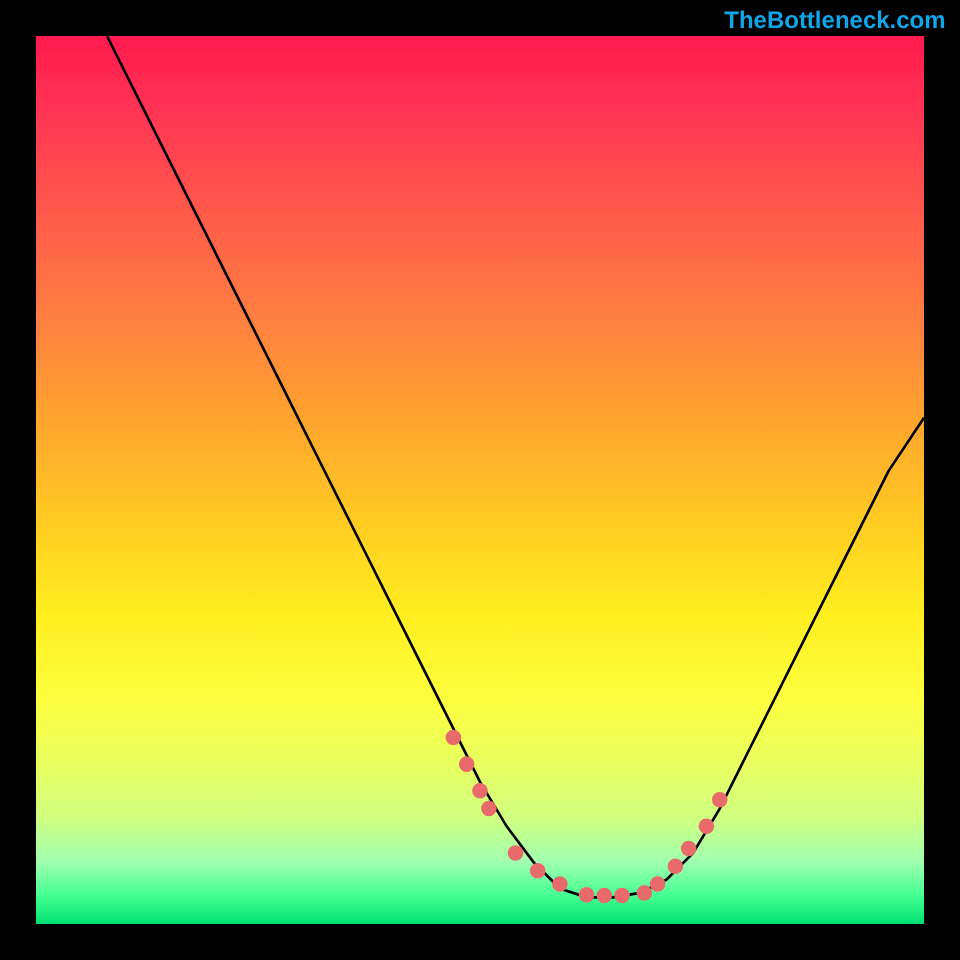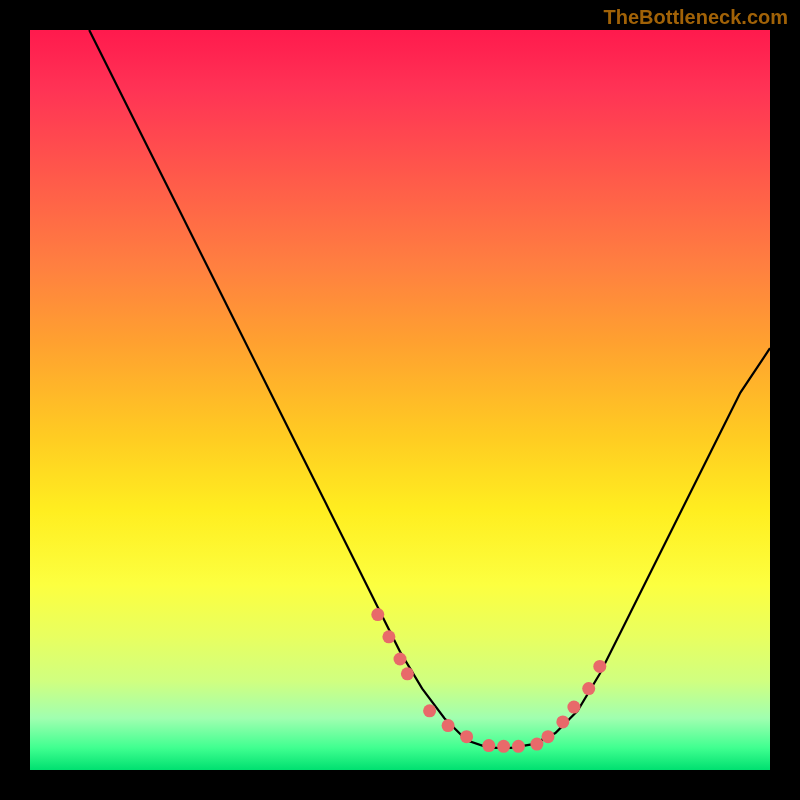--- a/index.html
+++ b/index.html
@@ -7,21 +7,21 @@
     width: 800px;
     height: 800px;
     background: #000;
     position: relative;
     font-family: Arial, sans-serif;
   }
   .watermark {
     position: absolute;
     top: 6px;
     right: 12px;
-    color: #a16207;
+    color: #0ea5e9;
     font-size: 20px;
     font-weight: bold;
     z-index: 10;
   }
   .plot-area {
     position: absolute;
     top: 30px;
     left: 30px;
     width: 740px;
     height: 740px;

